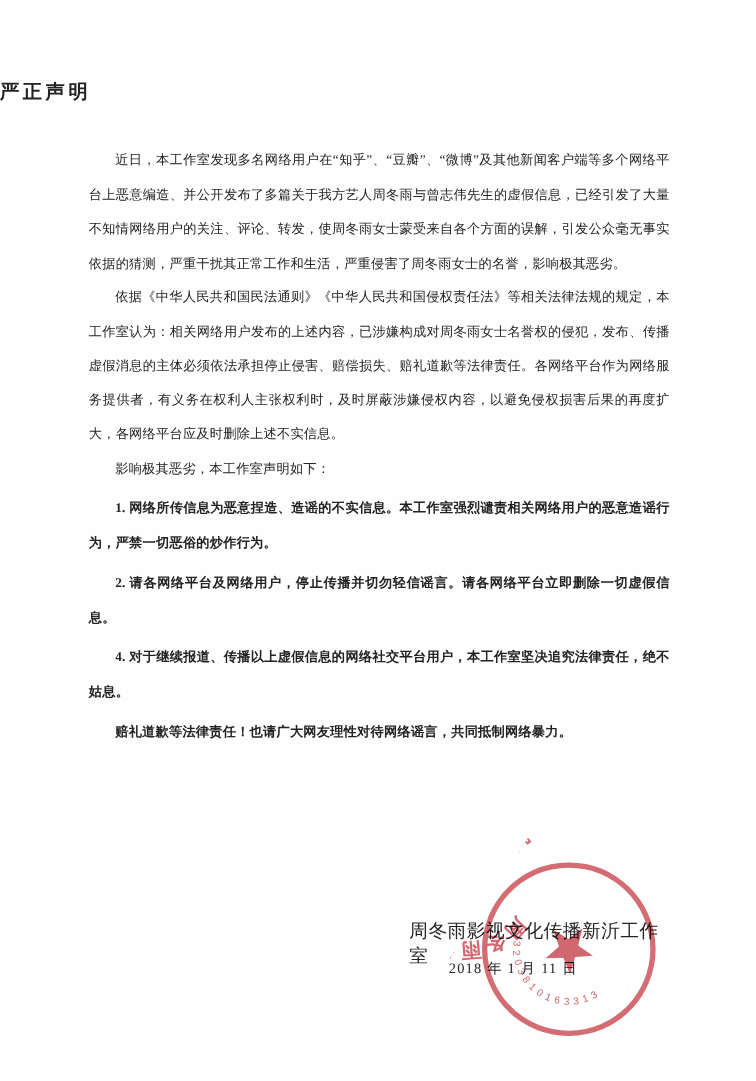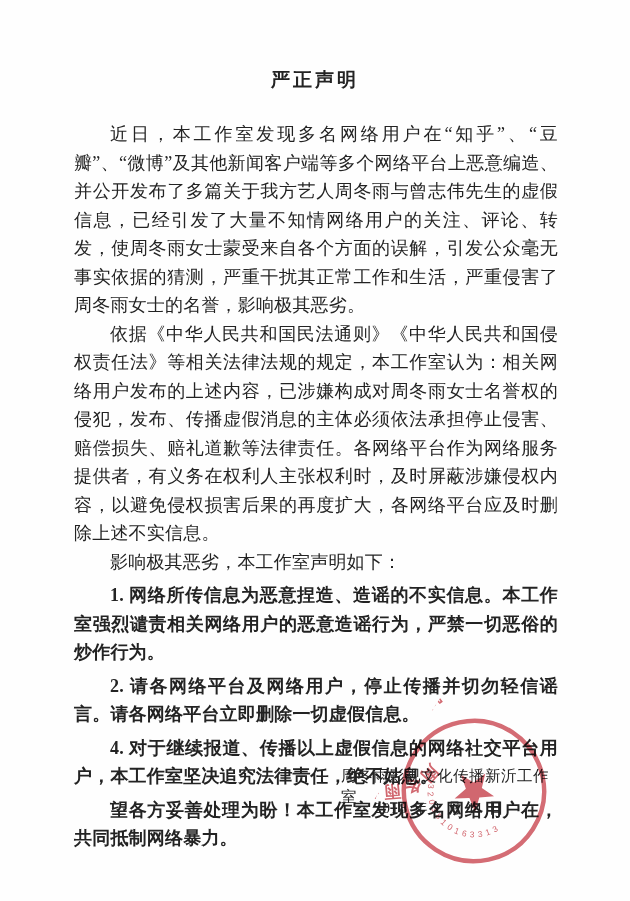--- a/index.html
+++ b/index.html
@@ -11,51 +11,50 @@
     font-family: "Liberation Serif", "DejaVu Serif", serif;
     color: #232323;
     overflow: hidden;
   }
   .doc-title {
     position: absolute;
     top: 67px;
     left: 0;
     width: 100%;
     margin: 0;
-    text-align: center;
-    font-size: 19px;
+    font-size: 16px;
     font-weight: 700;
     letter-spacing: 3px;
   }
   .content {
     position: absolute;
     top: 120px;
     left: 74px;
     width: 484px;
-    font-size: 18px;
+    font-size: 11px;
     line-height: 28.5px;
     text-align: justify;
     letter-spacing: 0.2px;
   }
   .para { margin: 0; text-indent: 2em; }
   .para.item { font-weight: 700; margin-top: 5px; }
   .signature-line {
     position: absolute;
     top: 766px;
     left: 341px;
     width: 210px;
     font-size: 15.5px;
     letter-spacing: 0.5px;
     z-index: 1;
   }
   .date-line {
     position: absolute;
     top: 799px;
     left: 374px;
-    font-size: 15px;
+    font-size: 12px;
     letter-spacing: 1px;
     z-index: 1;
   }
   .seal {
     position: absolute;
     left: 395px;
     top: 712px;
     width: 158px;
     height: 158px;
     transform: rotate(33deg);
@@ -85,21 +84,21 @@
 
   <h1 class="doc-title">严正声明</h1>
 
   <div class="content">
     <p class="para">近日，本工作室发现多名网络用户在“知乎”、“豆瓣”、“微博”及其他新闻客户端等多个网络平台上恶意编造、并公开发布了多篇关于我方艺人周冬雨与曾志伟先生的虚假信息，已经引发了大量不知情网络用户的关注、评论、转发，使周冬雨女士蒙受来自各个方面的误解，引发公众毫无事实依据的猜测，严重干扰其正常工作和生活，严重侵害了周冬雨女士的名誉，影响极其恶劣。</p>
     <p class="para">依据《中华人民共和国民法通则》《中华人民共和国侵权责任法》等相关法律法规的规定，本工作室认为：相关网络用户发布的上述内容，已涉嫌构成对周冬雨女士名誉权的侵犯，发布、传播虚假消息的主体必须依法承担停止侵害、赔偿损失、赔礼道歉等法律责任。各网络平台作为网络服务提供者，有义务在权利人主张权利时，及时屏蔽涉嫌侵权内容，以避免侵权损害后果的再度扩大，各网络平台应及时删除上述不实信息。</p>
     <p class="para">影响极其恶劣，本工作室声明如下：</p>
     <p class="para item">1. 网络所传信息为恶意捏造、造谣的不实信息。本工作室强烈谴责相关网络用户的恶意造谣行为，严禁一切恶俗的炒作行为。</p>
     <p class="para item">2. 请各网络平台及网络用户，停止传播并切勿轻信谣言。请各网络平台立即删除一切虚假信息。</p>
     <p class="para item">4. 对于继续报道、传播以上虚假信息的网络社交平台用户，本工作室坚决追究法律责任，绝不姑息。</p>
-    <p class="para item">望各方妥善处理为盼！本工作室发现多名网络用户在，共同抵制网络暴力。</p>
+    <p class="para item">赔礼道歉等法律责任！也请广大网友理性对待网络谣言，共同抵制网络暴力。</p>
   </div>
 
   <div class="signature-line">周冬雨影视文化传播新沂工作室</div>
   <div class="date-line">2018 年 1 月 11 日</div>
 
   <svg class="seal" viewBox="0 0 160 160" xmlns="http://www.w3.org/2000/svg">
     <circle class="ring" cx="80" cy="80" r="71"></circle>
     <path id="sealNameArc" d="M 28,80 A 52,52 0 1,1 28,79.9" fill="none"></path>
     <path id="sealCodeArc" d="M 35.6,95.3 A 47,47 0 0,0 124.4,95.3" fill="none"></path>
     <text class="seal-name">

